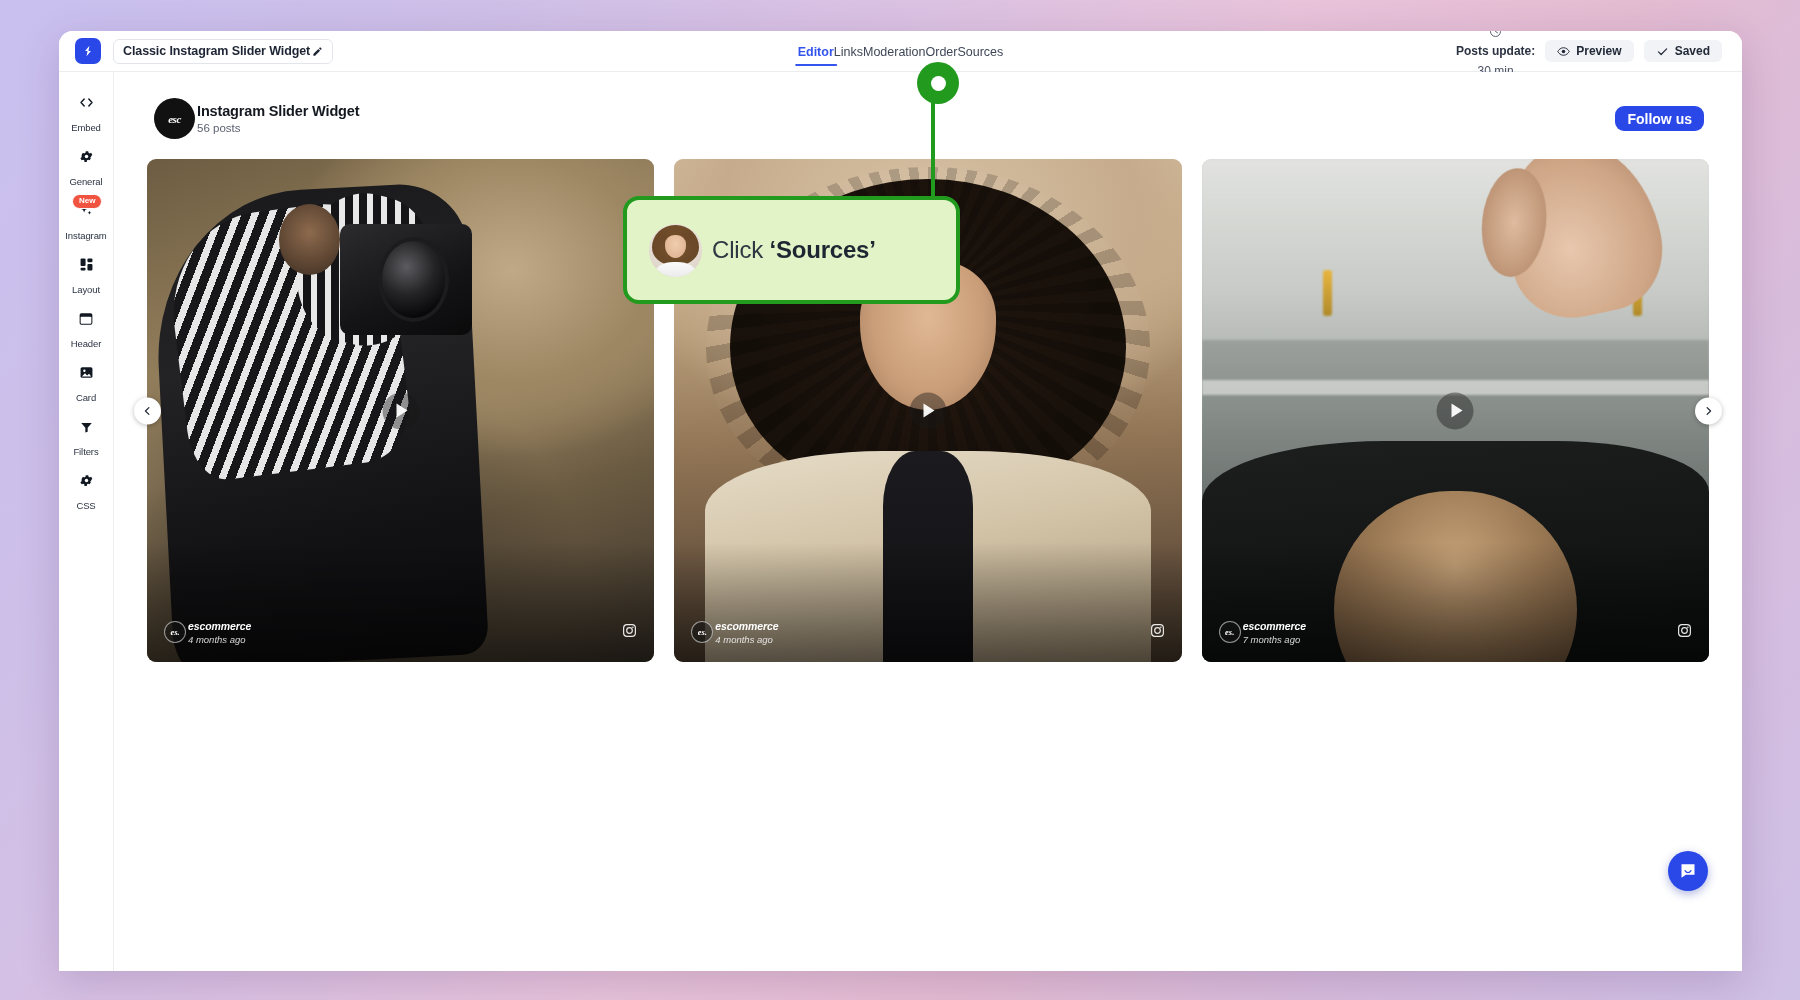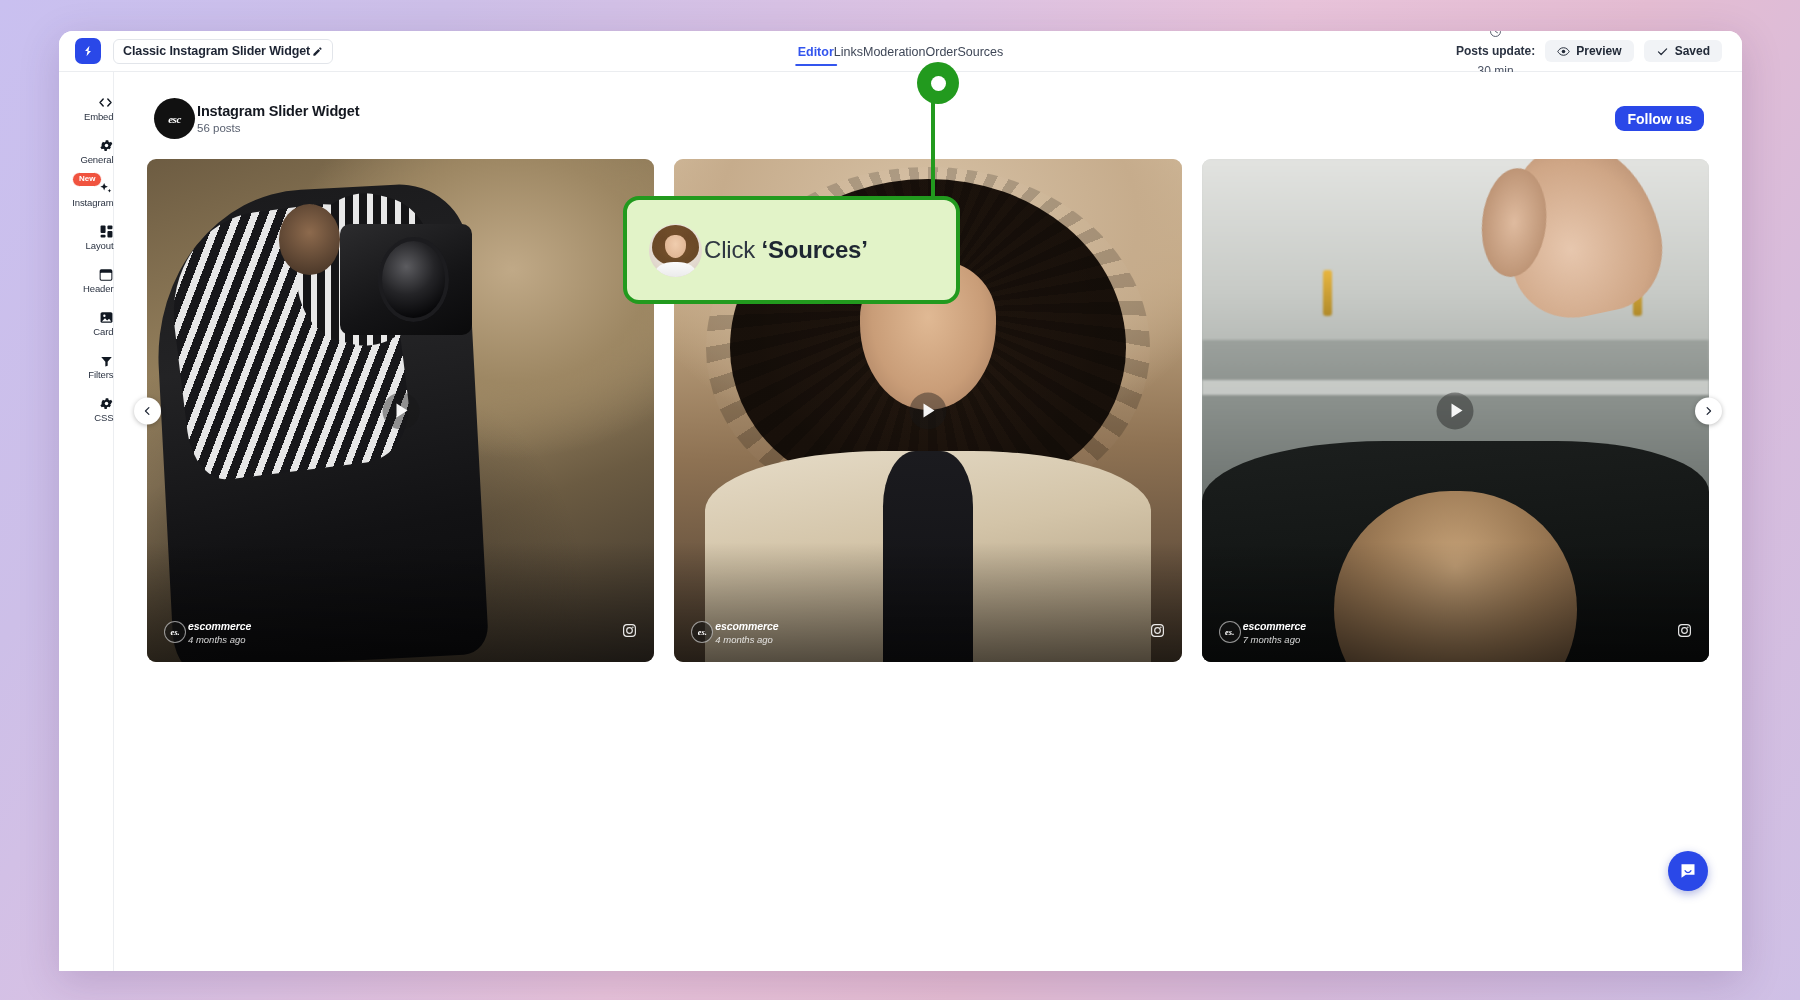--- a/index.html
+++ b/index.html
@@ -103,21 +103,21 @@
     background: #ffffff;
     border-right: 1px solid #eceef1;
     padding-top: 16px;
     display: flex; flex-direction: column; align-items: center;
     gap: 1px;
     flex: 0 0 55px;
   }
   .side-item {
     width: 55px;
     padding: 7px 0 8px;
-    display: flex; flex-direction: column; align-items: flex-end; gap: 1px;
+    display: flex; flex-direction: column; align-items: center; gap: 12px;
     cursor: pointer;
     position: relative;
   }
   .side-item .s-ic { height: 15px; display:flex; align-items:center; justify-content:center; }
   .side-item .s-lb {
     font-size: 9.5px; color: #2b3342; letter-spacing: -.1px;
   }
   .badge-new {
     position: absolute;
     top: -2px; left: 50%; transform: translateX(-46%);
@@ -391,21 +391,21 @@
     position:absolute; left:30%; top:22%; width:40%; height:44%;
     background: radial-gradient(ellipse at 50% 40%, #f0cdae, #dbae8c);
     border-radius: 48% 48% 54% 54% / 42% 42% 58% 58%;
   }
   .coach-ava .ch-body {
     position:absolute; left:12%; bottom:-6%; width:76%; height:34%;
     background: linear-gradient(180deg,#fbfbfb,#e8e8e8);
     border-radius: 46% 46% 0 0 / 60% 60% 0 0;
   }
   .coach-text {
-    margin-left: 2px;
+    margin-left: 10px;
     font-size: 24px; color: #2f3742; letter-spacing: -.2px;
     white-space: nowrap;
     text-align: right;
   }
   .coach-text b { font-weight: 700; color: #1e2632; }
 
   
   .chat-fab {
     position: absolute;
     right: 34px; bottom: 80px;

